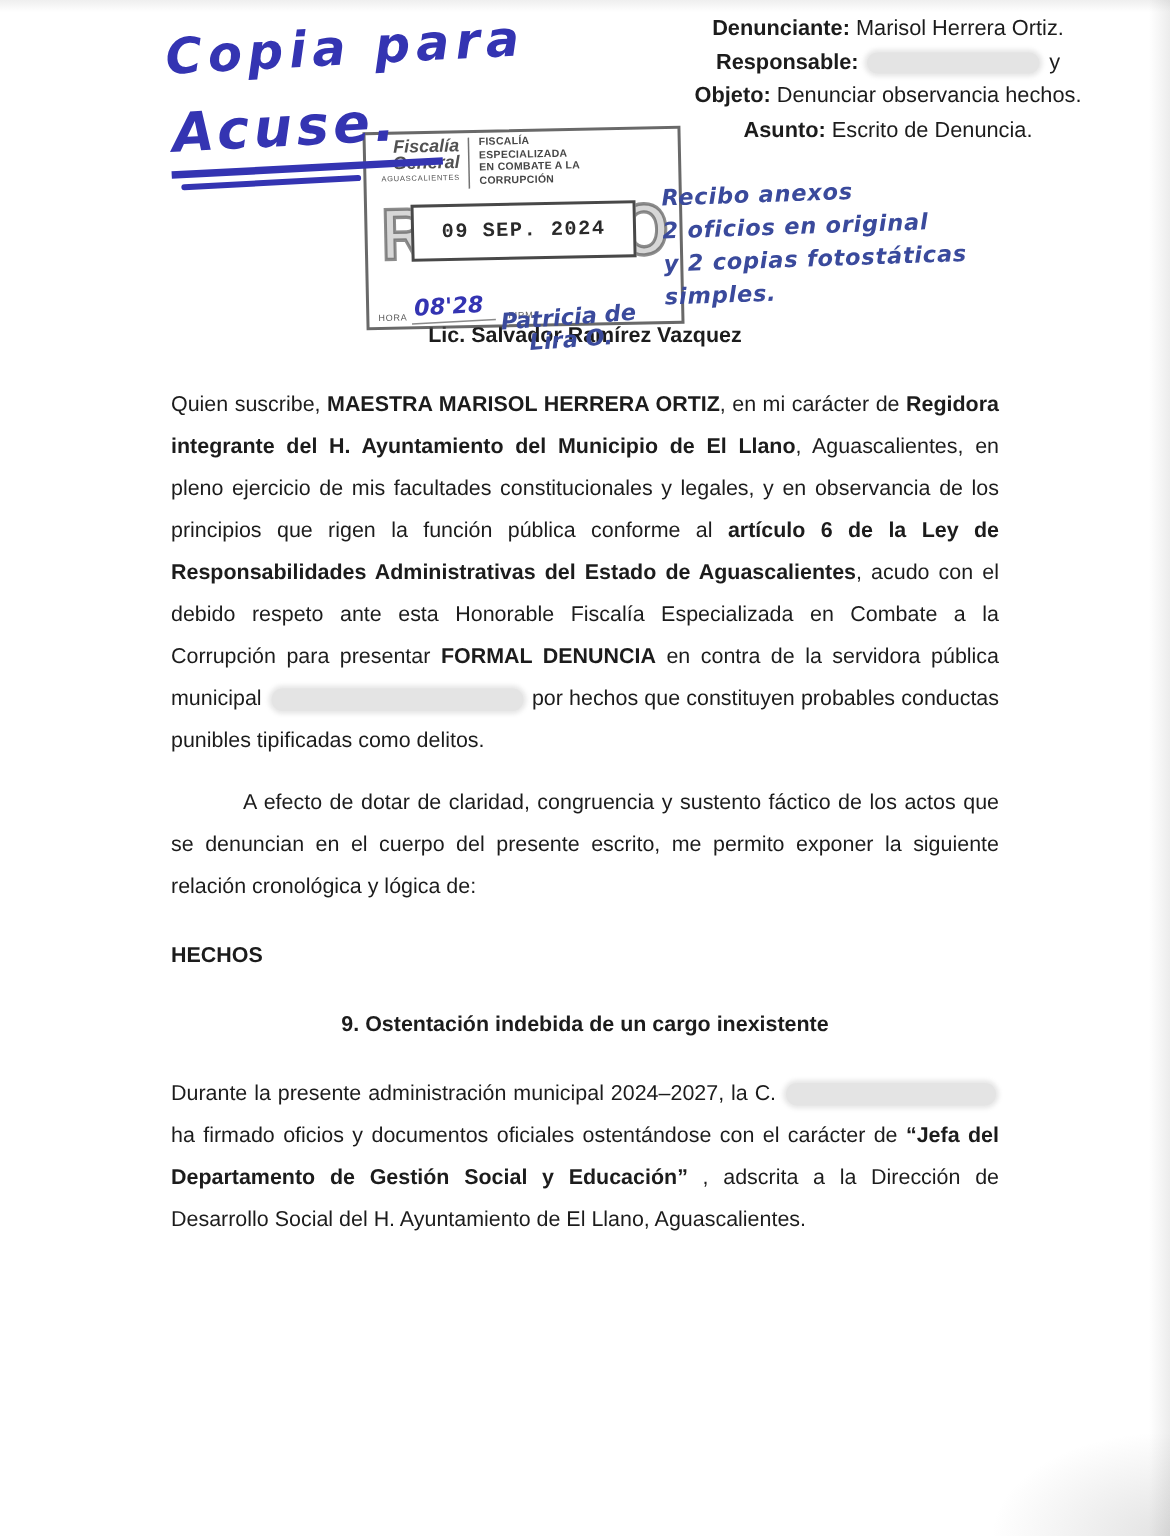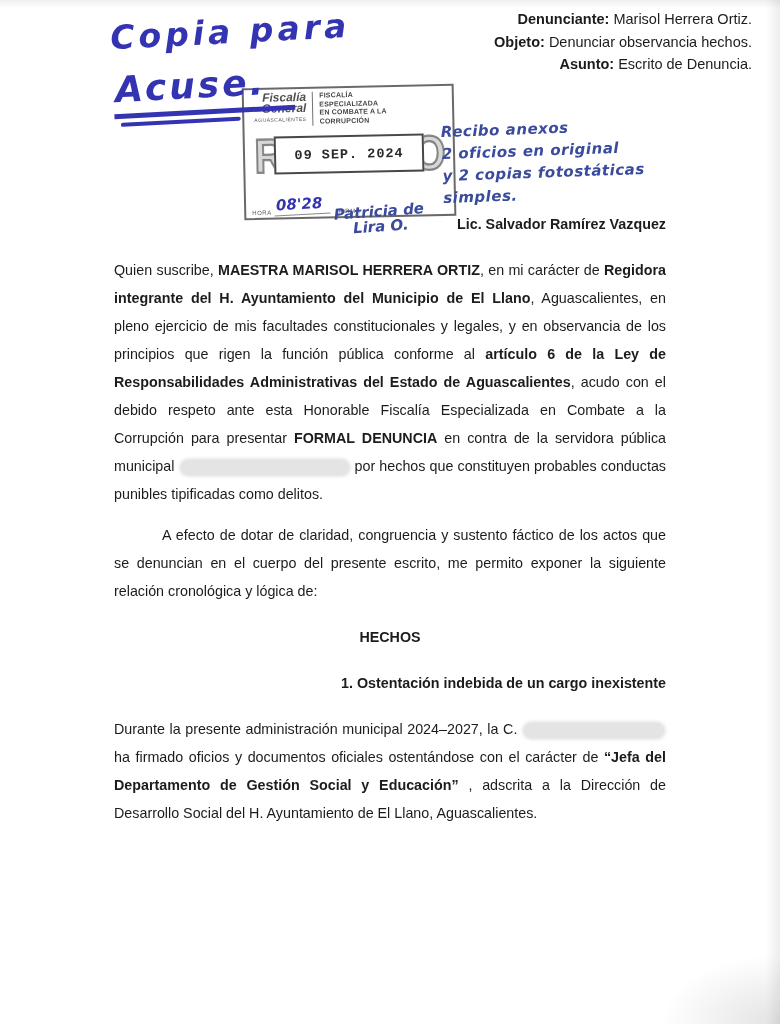--- a/index.html
+++ b/index.html
@@ -91,22 +91,22 @@
     font-size:15px;line-height:22px;letter-spacing:.5px;
     transform:rotate(-2deg);
   }
 
   
   .doc{
     position:absolute;left:114px;top:210px;width:552px;
     font-size:14.3px;line-height:28px;
   }
   .para{margin:0 0 6px 0;text-align:justify;}
-  .para.noj{text-align:right;}
-  .para.center{text-align:center;}
+  .para.noj{text-align:center;}
+  .para.center{text-align:left;}
   .para.indent{text-indent:48px;}
   .para.gap-top{margin-top:18px;}
   .para.gap-bot{margin-bottom:13px;}
   .b{font-weight:bold;}
   .redact{
     display:inline-block;height:15px;border-radius:8px;
     background:var(--redact,#e4e4e4);
     box-shadow:0 0 3px 2px rgba(228,228,228,.9);
     vertical-align:middle;margin:0 2px;
   }
@@ -114,20 +114,21 @@
 </style>
 </head>
 <body style="--ink: #3434b2; --note-ink: #3a4a9c; --redact: #e4e4e4;">
 
 <div class="scan-shadow right"></div>
 <div class="scan-shadow corner"></div>
 <div class="scan-shadow top"></div>
 
 <div class="header-block">
     <p class="para noj"><span class="b">Denunciante: </span><span>Marisol Herrera Ortiz.</span></p>
+    <p class="para noj"><span class="b">Responsable: </span><span class="redact" style="width: 115px;"></span><span> y</span></p>
     <p class="para noj"><span class="b">Objeto: </span><span>Denunciar observancia hechos.</span></p>
     <p class="para noj"><span class="b">Asunto: </span><span>Escrito de Denuncia.</span></p>
   </div>
 
 <div class="copia">
   <div class="l1">Copia para</div>
   <div class="l2">Acuse.</div>
   <span class="extra-underline"></span>
 </div>
 
@@ -168,16 +169,16 @@
 </div>
 
 <div class="doc">
   <div>
       <p class="para noj gap-bot"><span class="b">Lic. Salvador Ramírez Vazquez</span></p>
     </div>
   <div>
       <p class="para gap-top gap-bot"><span>Quien suscribe, </span><span class="b">MAESTRA MARISOL HERRERA ORTIZ</span><span>, en mi carácter de </span><span class="b">Regidora integrante del H. Ayuntamiento del Municipio de El Llano</span><span>, Aguascalientes, en pleno ejercicio de mis facultades constitucionales y legales, y en observancia de los principios que rigen la función pública conforme al </span><span class="b">artículo 6 de la Ley de Responsabilidades Administrativas del Estado de Aguascalientes</span><span>, acudo con el debido respeto ante esta Honorable Fiscalía Especializada en Combate a la Corrupción para presentar </span><span class="b">FORMAL DENUNCIA</span><span> en contra de la servidora pública municipal </span><span class="redact" style="width: 168px;"></span><span> por hechos que constituyen probables conductas punibles tipificadas como delitos.</span></p>
       <p class="para indent gap-bot"><span>A efecto de dotar de claridad, congruencia y sustento fáctico de los actos que se denuncian en el cuerpo del presente escrito, me permito exponer la siguiente relación cronológica y lógica de:</span></p>
       <p class="para center gap-top gap-bot"><span class="b">HECHOS</span></p>
-      <p class="para noj gap-top gap-bot"><span class="b">1. Ostentación indebida de un cargo inexistente</span></p>
+      <p class="para noj gap-top gap-bot"><span class="b">9. Ostentación indebida de un cargo inexistente</span></p>
       <p class="para gap-top gap-bot"><span>Durante la presente administración municipal 2024–2027, la C. </span><span class="redact" style="width: 140px;"></span><span> ha firmado oficios y documentos oficiales ostentándose con el carácter de </span><span class="b">“Jefa del Departamento de Gestión Social y Educación”</span><span> , adscrita a la Dirección de Desarrollo Social del H. Ayuntamiento de El Llano, Aguascalientes.</span></p>
     </div>
 </div>
 
 </body></html>

